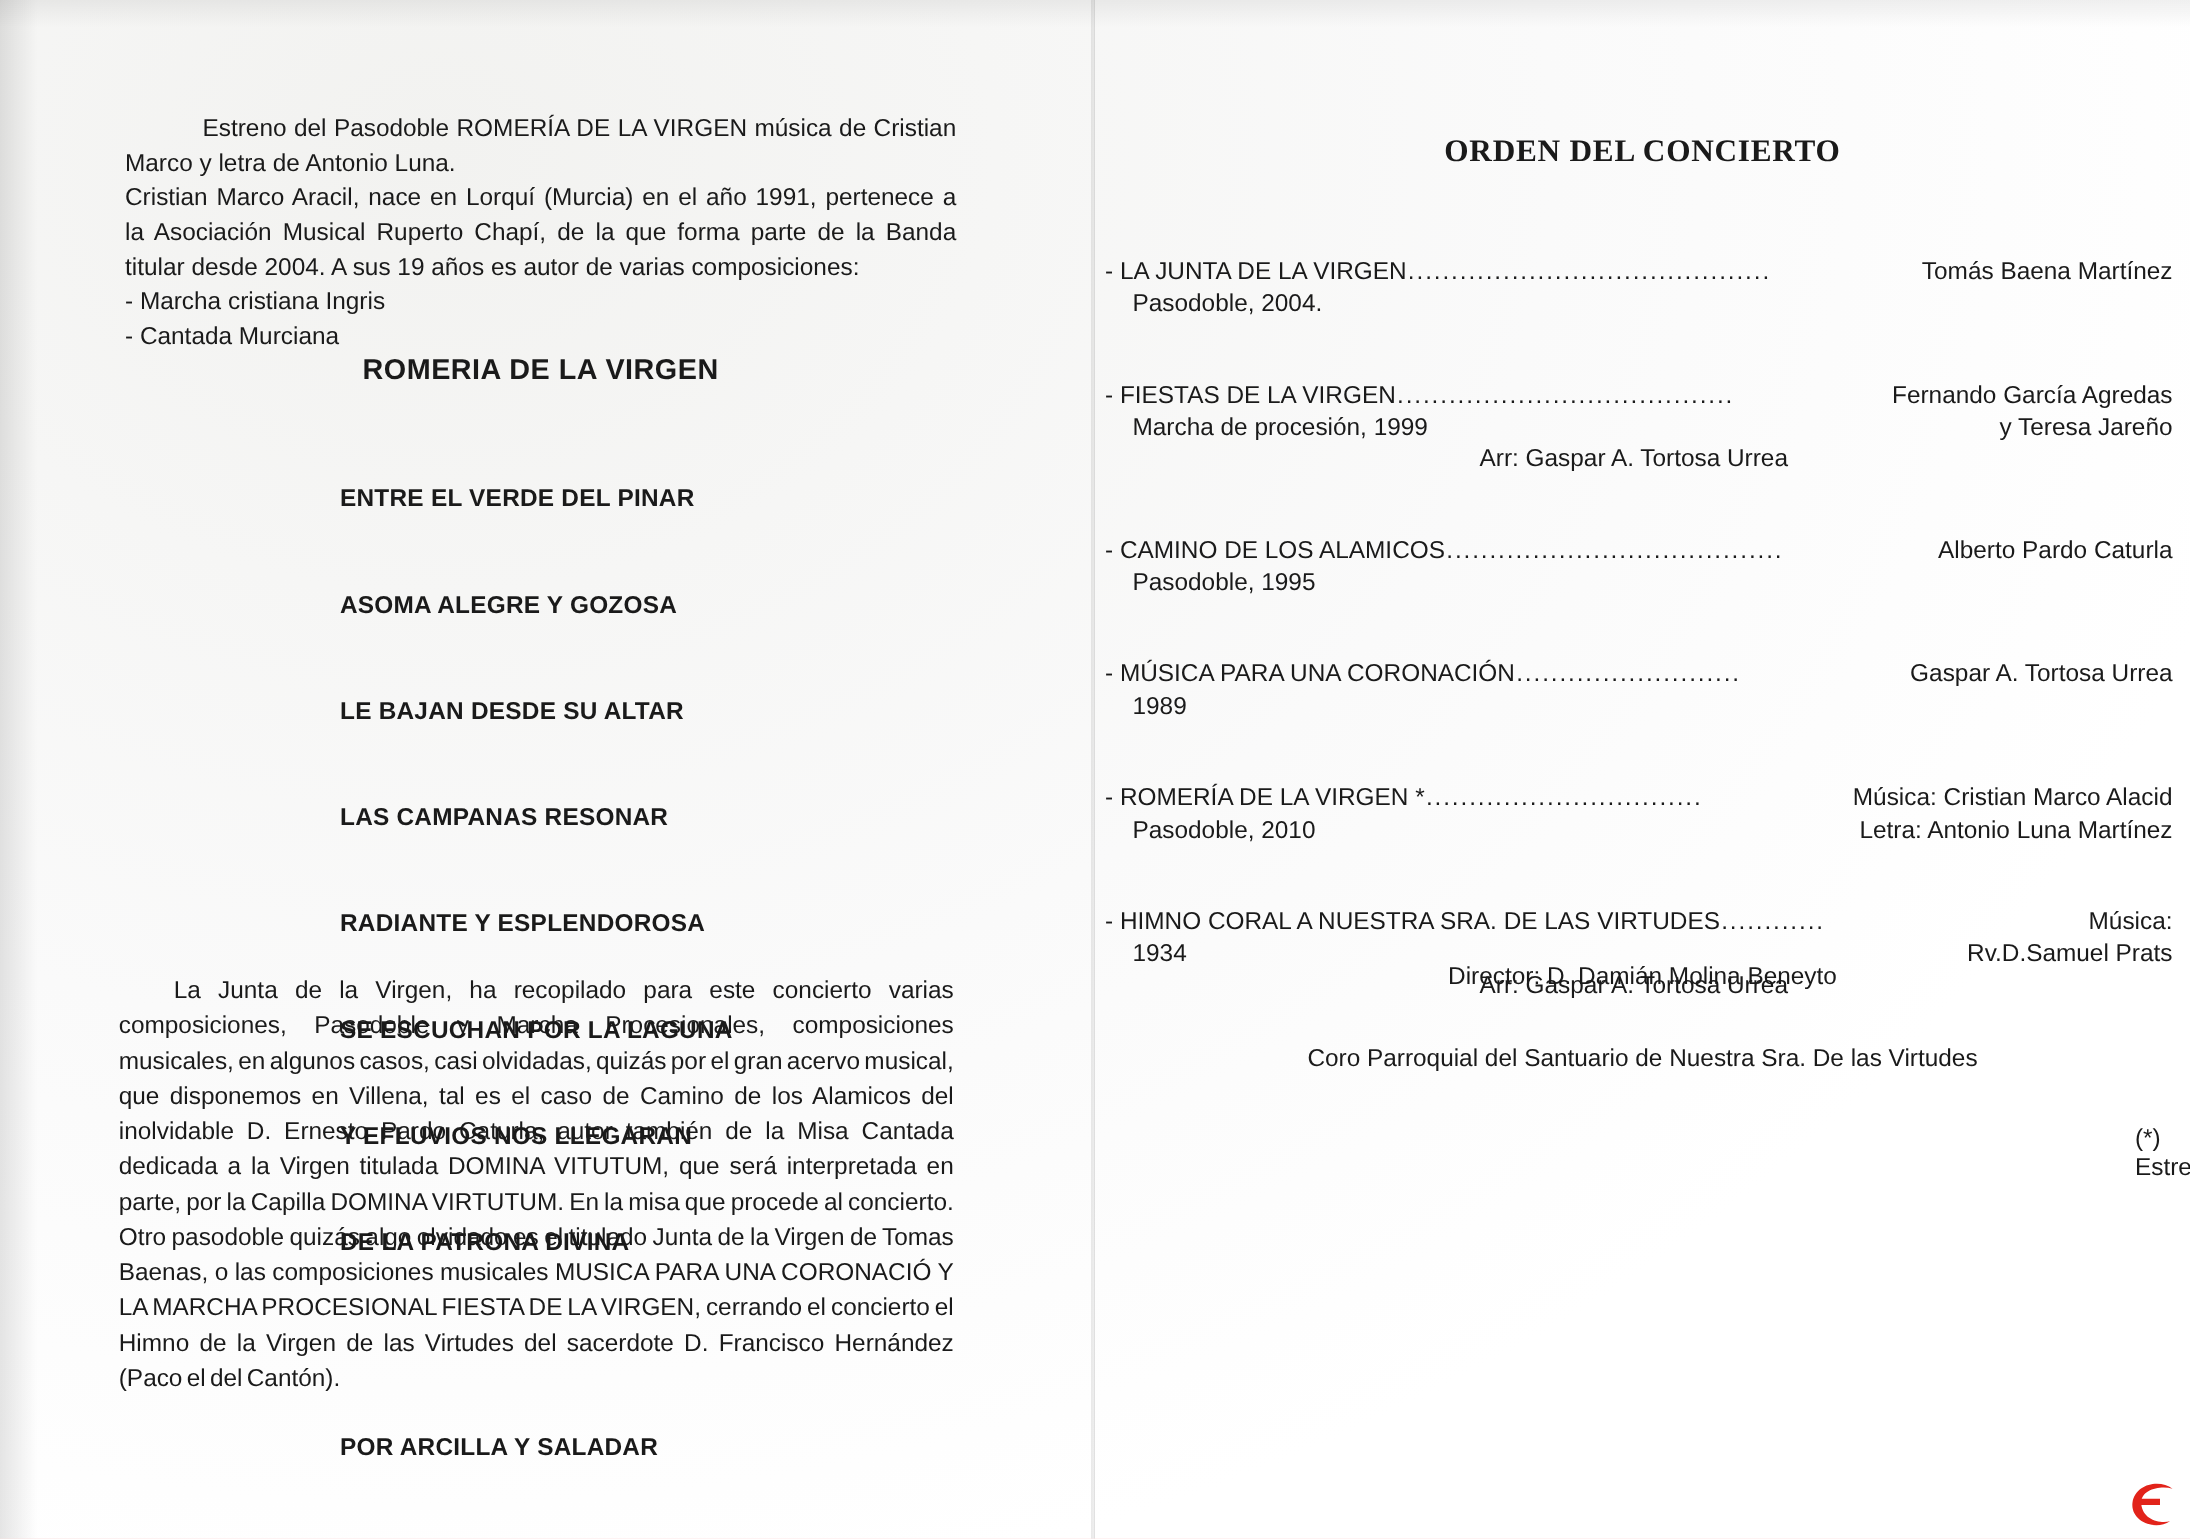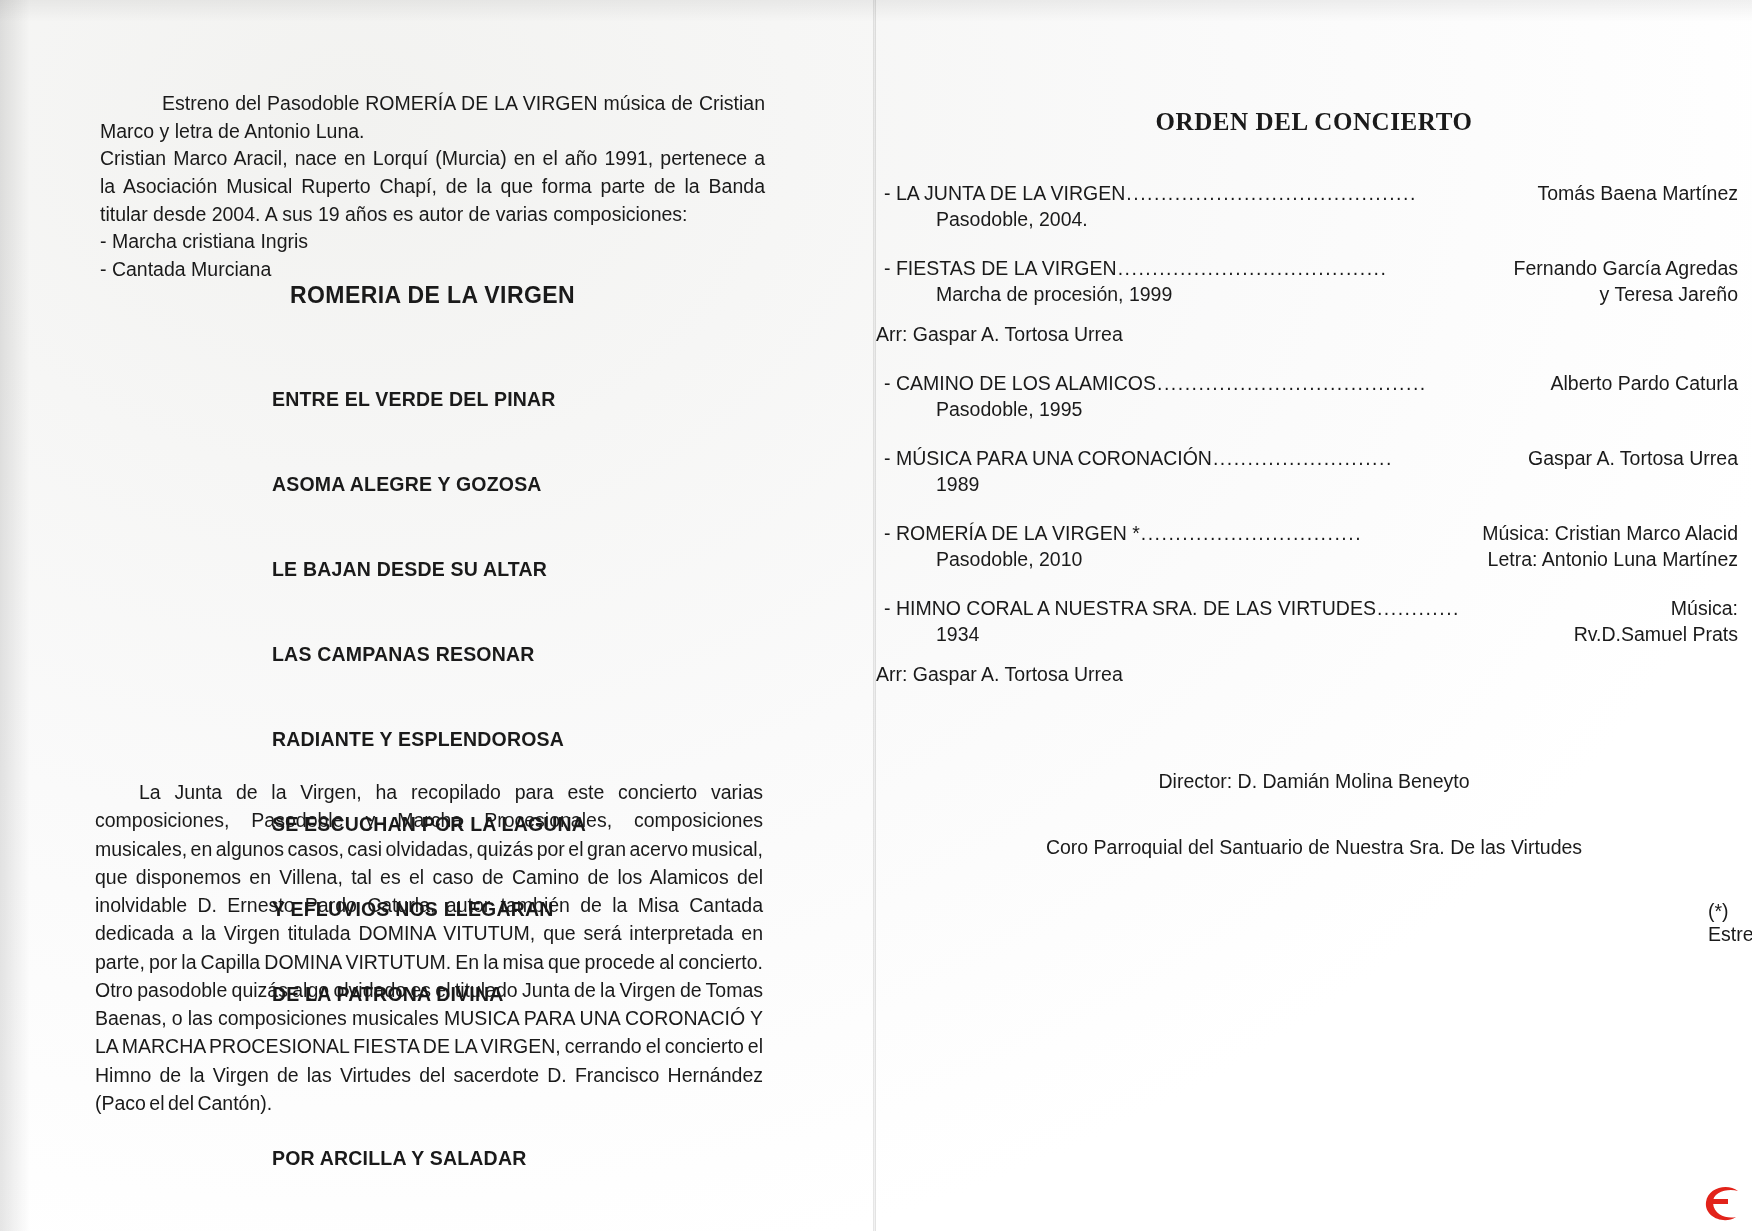--- a/index.html
+++ b/index.html
@@ -162,20 +162,21 @@
   }
   .prog-line1 {
     display: flex;
     align-items: baseline;
     padding-left: 8px;
     padding-right: 14px;
     white-space: nowrap;
   }
   .prog-name {
     flex: 0 0 auto;
+    margin-top: 24px;
   }
   .prog-dots {
     flex: 1 1 auto;
     overflow: hidden;
     white-space: nowrap;
     letter-spacing: 1.5px;
     padding: 0 1px;
     color: #1a1a1a;
   }
   .prog-author {
@@ -185,29 +186,28 @@
   .prog-sub {
     display: flex;
     justify-content: space-between;
     padding-left: 30px;
     padding-right: 14px;
     margin-top: 3px;
     white-space: nowrap;
   }
   .prog-sub .left {
     text-align: left;
-    margin-left: 30px;
   }
   .prog-sub .right {
     text-align: right;
   }
   .prog-extra {
-    text-align: left;
+    text-align: center;
     padding-right: 14px;
-    margin-top: 17px;
+    margin-top: 2px;
   }
 
   .director {
     position: absolute;
     left: 0;
     top: 770px;
     width: 876px;
     text-align: center;
     font-size: 19.5px;
   }

